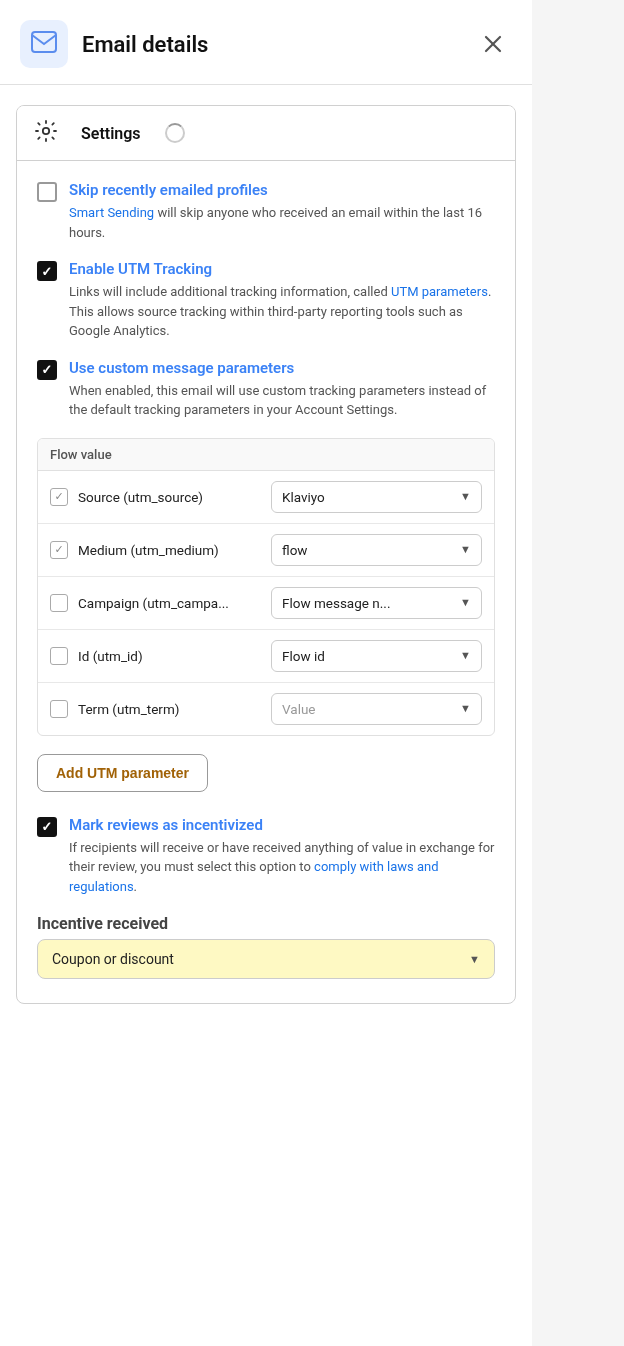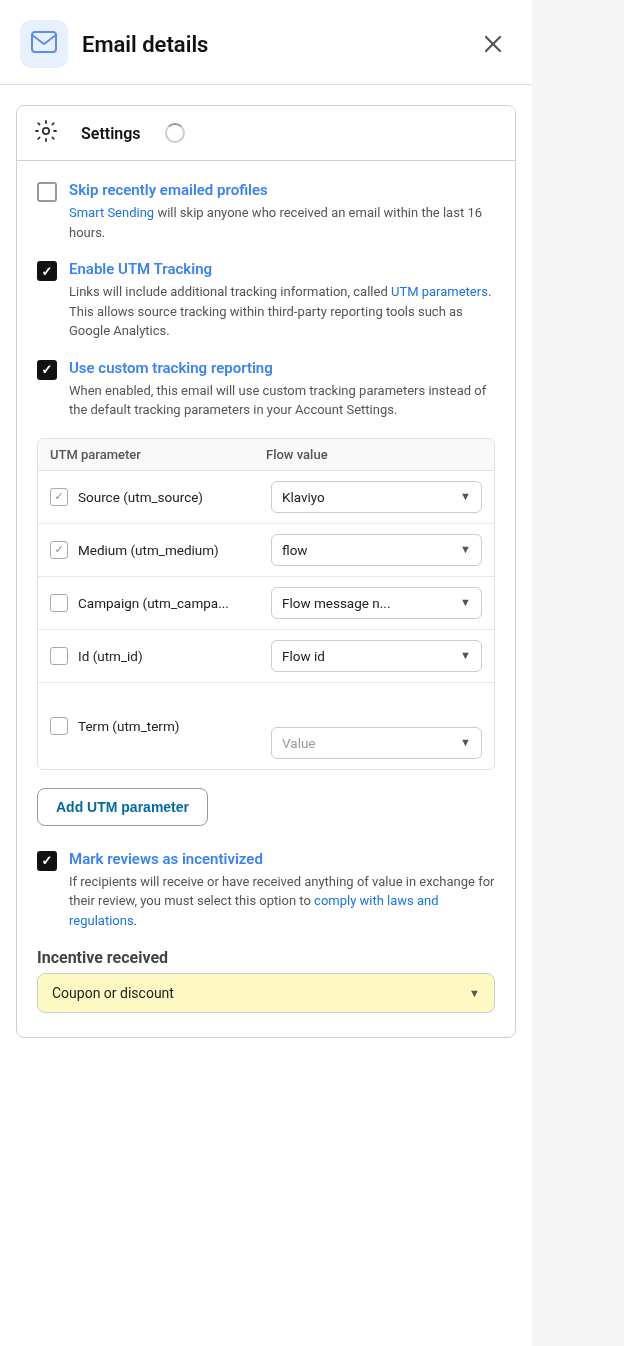--- a/index.html
+++ b/index.html
@@ -208,40 +208,39 @@
       border-radius: 6px;
       padding: 7px 10px;
       background: #fff;
       font-size: 13.5px;
       color: #222;
       cursor: pointer;
       min-width: 0;
     }
     .utm-dropdown.placeholder {
       color: #999;
-      margin-top: 34px;
     }
     .dropdown-arrow {
       font-size: 11px;
       color: #555;
       margin-left: 6px;
     }
     
     .add-utm-btn {
       display: inline-flex;
       align-items: flex-start;
       gap: 6px;
       margin-top: 18px;
       padding: 10px 18px;
       border: 1.5px solid #999;
       border-radius: 8px;
       background: #fff;
       font-size: 14px;
       font-weight: 600;
-      color: #0369a1;
+      color: #a16207;
       cursor: pointer;
     }
     
     .mark-reviews-section {
       margin-top: 24px;
     }
     .incentive-label {
       font-size: 16px;
       color: #444;
       margin-top: 10px;
@@ -322,29 +321,28 @@
           <div class="cb-desc">
             Links will include additional tracking information, called <a class="link-blue" href="#">UTM parameters</a>. This allows source tracking within third-party reporting tools such as Google Analytics.
           </div>
         </div>
       </div>
 
       
       <div class="checkbox-row">
         <div class="cb-custom checked"></div>
         <div class="cb-label-group">
-          <div class="cb-label">Use custom tracking reporting</div>
+          <div class="cb-label">Use custom message parameters</div>
           <div class="cb-desc">When enabled, this email will use custom tracking parameters instead of the default tracking parameters in your Account Settings.</div>
         </div>
       </div>
 
       
       <div class="utm-table-wrapper">
         <div class="utm-table-header">
-          <span class="utm-col-label">UTM parameter</span>
           <span class="utm-col-label">Flow value</span>
         </div>
 
         <div class="utm-row">
           <div class="utm-row-left">
             <div class="utm-check-small checked"></div>
             <span class="utm-row-label">Source (utm_source)</span>
           </div>
           <div class="utm-dropdown">
             <span>Klaviyo</span>

